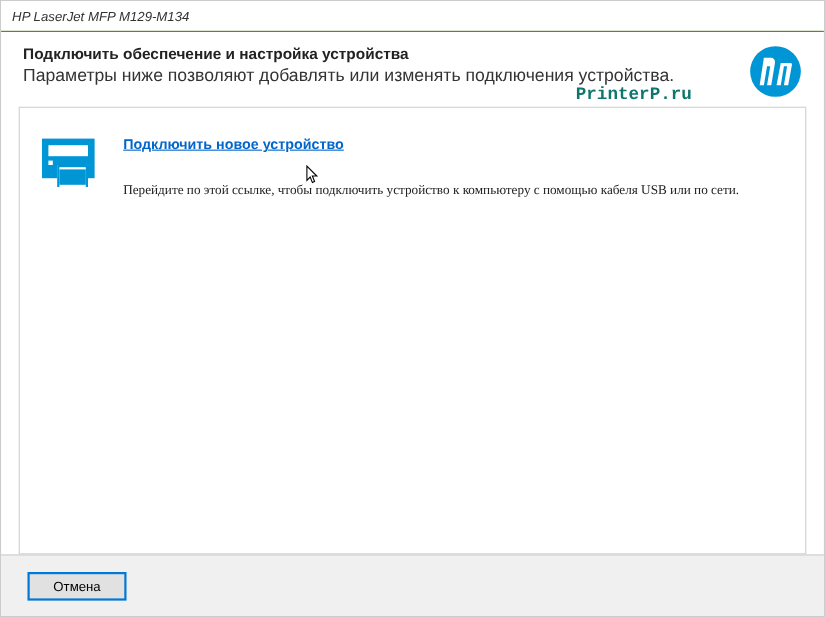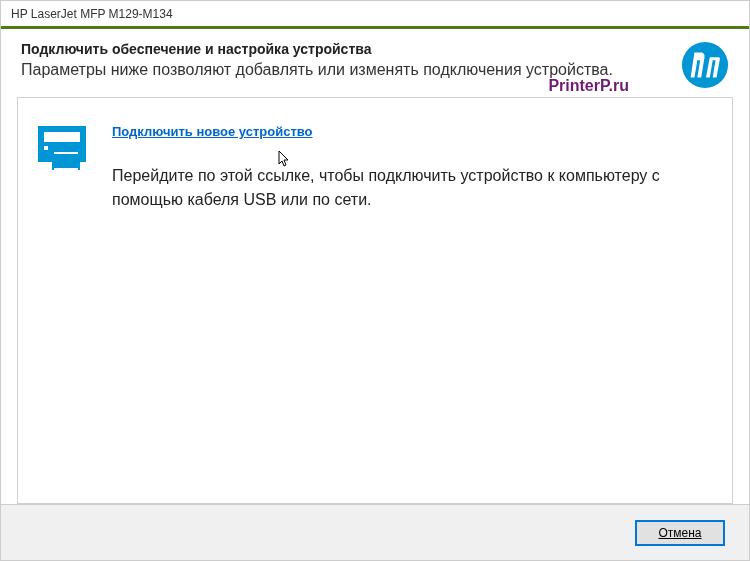--- a/index.html
+++ b/index.html
@@ -18,26 +18,27 @@
       width: 750px;
       height: 561px;
       border: 1px solid #ccc;
       background: #fff;
       display: flex;
       flex-direction: column;
     }
     .titlebar {
       height: 28px;
       background: #fff;
-      border-bottom: 3px solid #4d7c0f;
+      border-bottom: 1px solid #4d7c0f;
       padding: 4px 10px;
       font-size: 12px;
       color: #333;
       display: flex;
       align-items: center;
+      font-style: italic;
     }
     .header {
       padding: 12px 20px 10px 20px;
       position: relative;
     }
     .header-title {
       font-size: 14px;
       font-weight: bold;
       color: #222;
       margin-bottom: 4px;
@@ -52,22 +53,22 @@
       top: 12px;
       width: 48px;
       height: 48px;
     }
     .watermark {
       position: absolute;
       right: 120px;
       top: 48px;
       font-size: 16px;
       font-weight: bold;
-      color: #701a75;
-      font-family: Liberation Sans, sans-serif;
+      color: #0f766e;
+      font-family: Liberation Mono, monospace;
     }
     .content-panel {
       margin: 8px 16px 0 16px;
       background: #fff;
       border: 1px solid #d0d0d0;
       flex: 1;
       padding: 24px 20px;
     }
     .device-row {
       display: flex;
@@ -85,41 +86,41 @@
     .connect-link {
       color: #0066cc;
       font-size: 13px;
       font-weight: bold;
       text-decoration: underline;
       cursor: pointer;
       display: inline-block;
       margin-bottom: 25px;
     }
     .connect-desc {
-      font-size: 16px;
+      font-size: 12px;
       color: #222;
       line-height: 1.5;
+      font-family: Liberation Serif, serif;
     }
     .cursor-pointer {
       position: absolute;
       left: 278px;
       top: 150px;
       width: 14px;
       height: 18px;
       pointer-events: none;
     }
     .footer {
       height: 56px;
       border-top: 1px solid #ccc;
       background: #f0f0f0;
       display: flex;
-      justify-content: flex-end;
+      justify-content: flex-start;
       align-items: center;
       padding: 0 24px;
-      text-decoration: underline;
     }
     .cancel-button {
       min-width: 90px;
       height: 26px;
       background: #e1e1e1;
       border: 2px solid #0078d7;
       font-size: 12px;
       color: #000;
       cursor: pointer;
       font-family: inherit;

